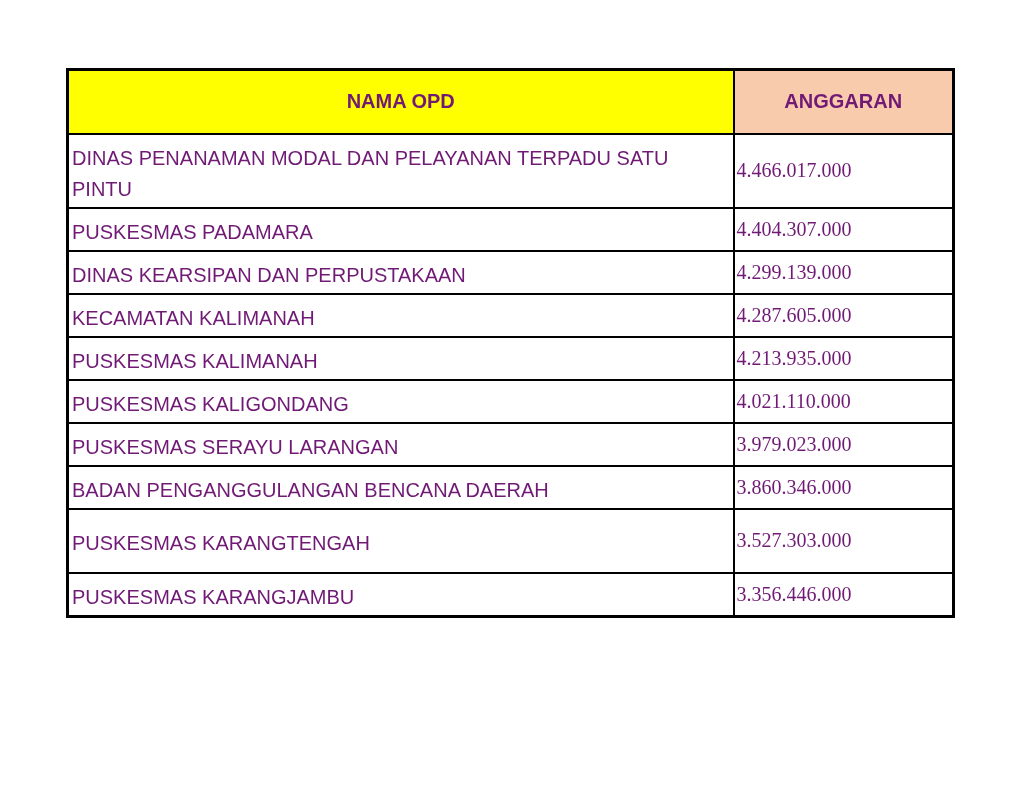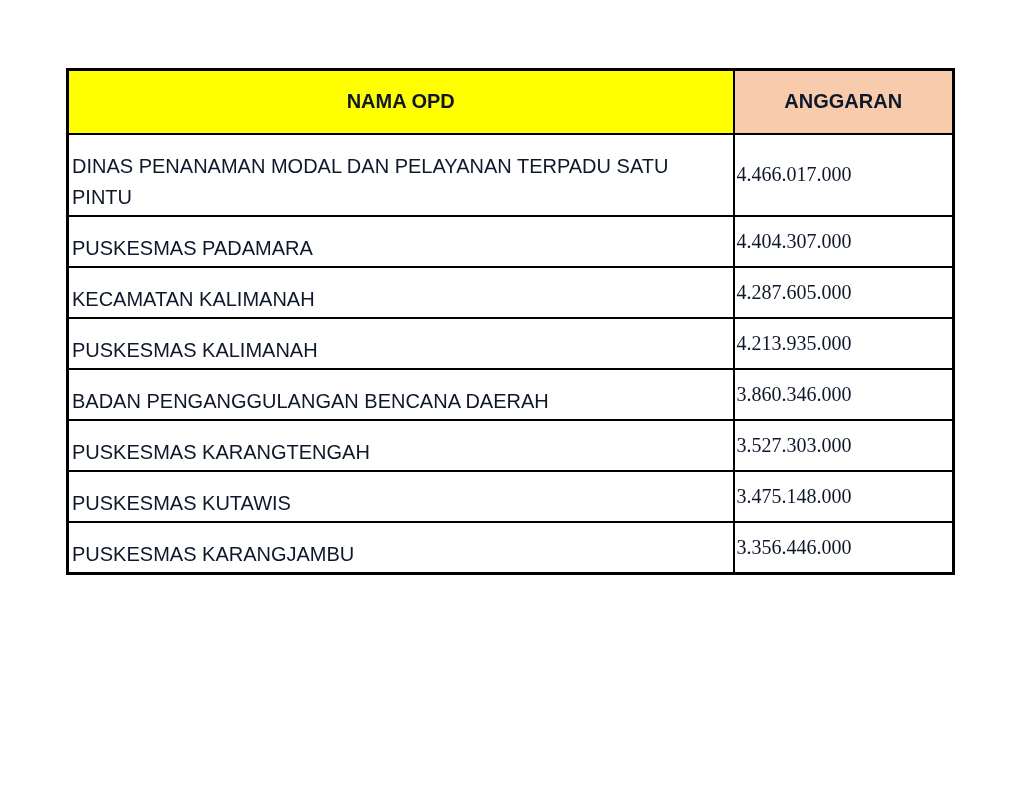--- a/index.html
+++ b/index.html
@@ -6,21 +6,21 @@
     margin: 0;
     padding: 0;
     background: #ffffff;
   }
   .page {
     position: relative;
     width: 1024px;
     height: 791px;
     background: #ffffff;
     font-family: "Liberation Sans", sans-serif;
-    color: #0f172a;
+    color: #701a75;
     overflow: hidden;
   }
   table.opd-table {
     position: absolute;
     left: 66px;
     top: 68px;
     width: 886px;
     border-collapse: collapse;
     table-layout: fixed;
     border: 3px solid #000000;
@@ -39,21 +39,21 @@
     text-align: center;
     vertical-align: middle;
     padding: 0 4px;
   }
   .opd-table tbody tr { height: 32px; }
   .opd-table tbody tr:nth-child(1) { height: 66px; }
   .opd-table tbody tr:nth-child(9) { height: 64px; }
   td.td-name {
     text-align: left;
     vertical-align: middle;
-    padding: 16px 6px 2px 3px;
+    padding: 8px 6px 2px 3px;
     line-height: 1.55;
   }
   td.td-value {
     text-align: left;
     vertical-align: middle;
     padding: 2px 5px 2px 2px;
     white-space: nowrap;
     font-family: Liberation Serif, serif;
   }
 </style>
@@ -77,48 +77,56 @@
     <td class="td-name">DINAS PENANAMAN MODAL DAN PELAYANAN TERPADU SATU PINTU</td>
     <td class="td-value">4.466.017.000</td>
   </tr>
 
 
   <tr>
     <td class="td-name">PUSKESMAS PADAMARA</td>
     <td class="td-value">4.404.307.000</td>
   </tr>
 
+  <tr>
+    <td class="td-name">DINAS KEARSIPAN DAN PERPUSTAKAAN</td>
+    <td class="td-value">4.299.139.000</td>
+  </tr>
 
   <tr>
     <td class="td-name">KECAMATAN KALIMANAH</td>
     <td class="td-value">4.287.605.000</td>
   </tr>
 
   <tr>
     <td class="td-name">PUSKESMAS KALIMANAH</td>
     <td class="td-value">4.213.935.000</td>
   </tr>
 
+  <tr>
+    <td class="td-name">PUSKESMAS KALIGONDANG</td>
+    <td class="td-value">4.021.110.000</td>
+  </tr>
 
+  <tr>
+    <td class="td-name">PUSKESMAS SERAYU LARANGAN</td>
+    <td class="td-value">3.979.023.000</td>
+  </tr>
 
   <tr>
     <td class="td-name">BADAN PENGANGGULANGAN BENCANA DAERAH</td>
     <td class="td-value">3.860.346.000</td>
   </tr>
 
 
   <tr>
     <td class="td-name">PUSKESMAS KARANGTENGAH</td>
     <td class="td-value">3.527.303.000</td>
   </tr>
 
-  <tr>
-    <td class="td-name">PUSKESMAS KUTAWIS</td>
-    <td class="td-value">3.475.148.000</td>
-  </tr>
 
 
   <tr>
     <td class="td-name">PUSKESMAS KARANGJAMBU</td>
     <td class="td-value">3.356.446.000</td>
   </tr>
 
 
 </tbody>
   </table>

